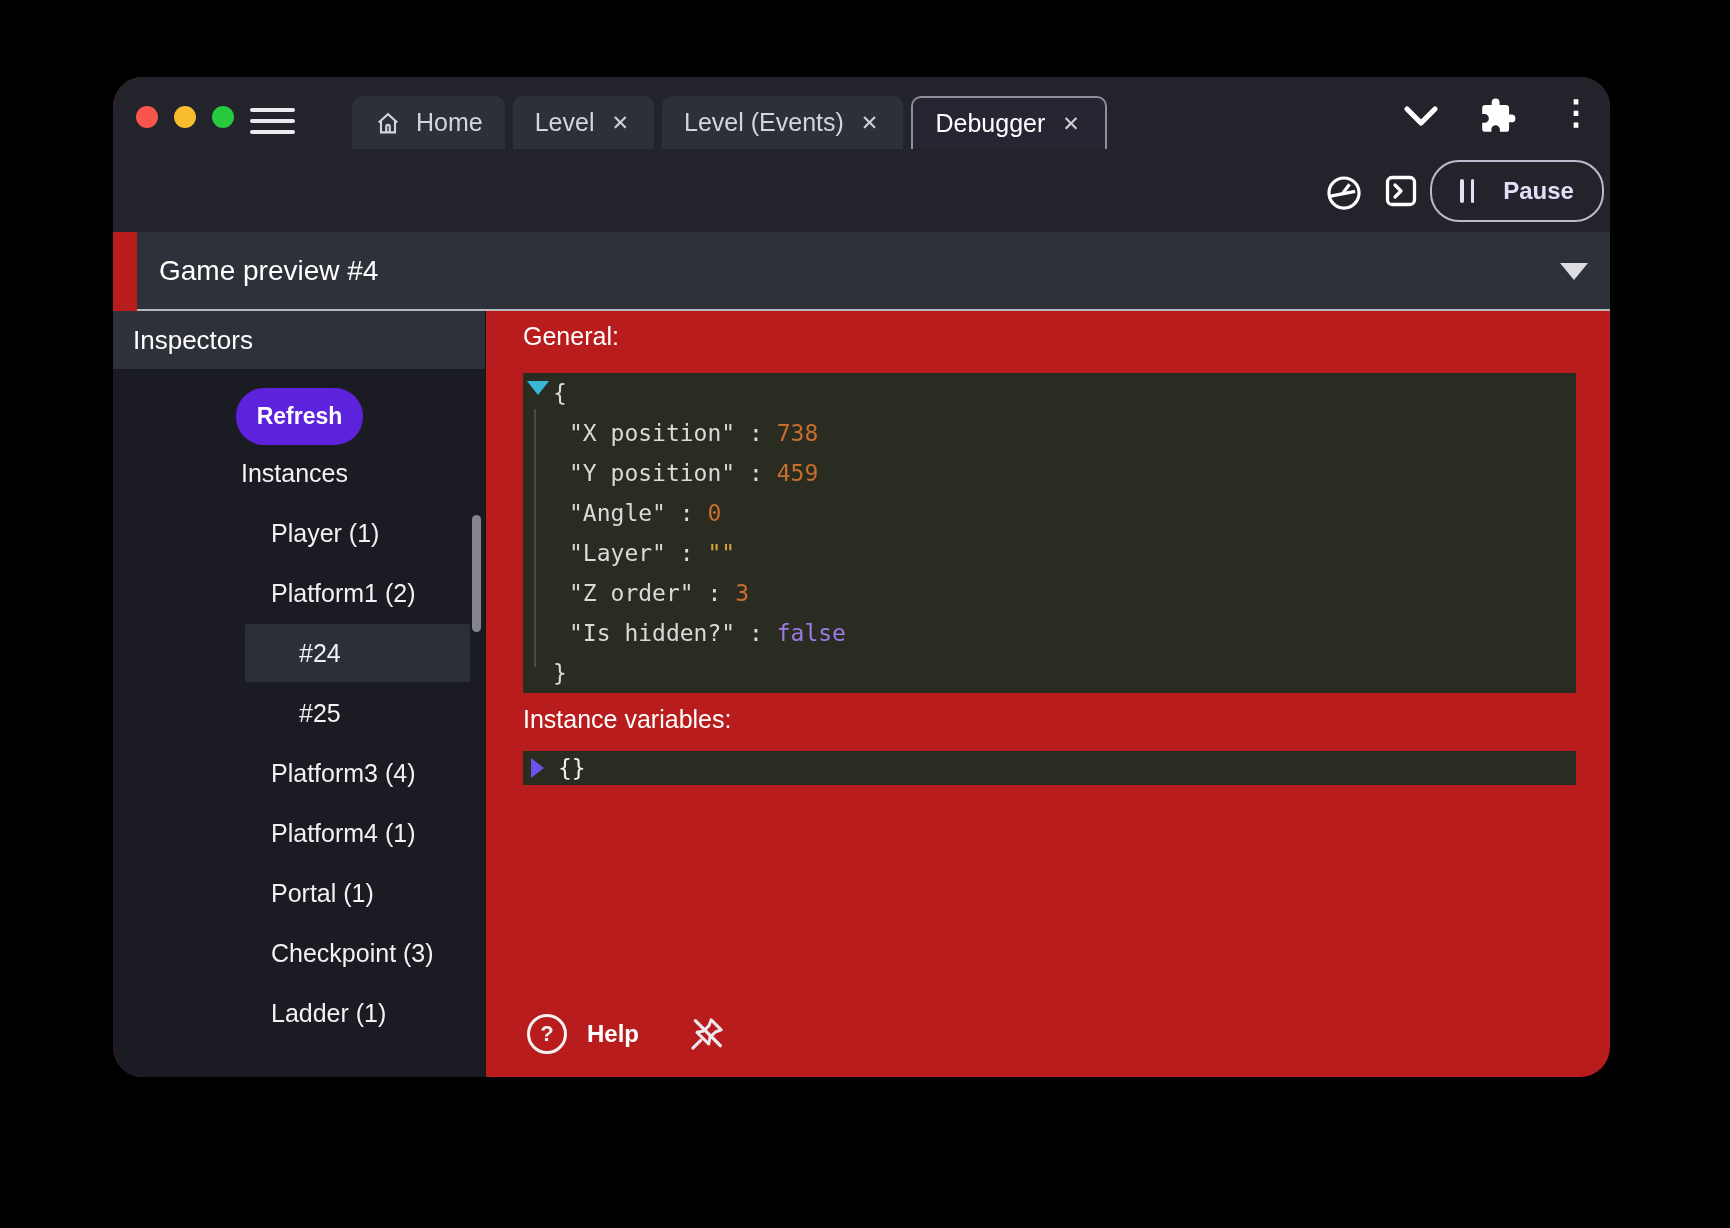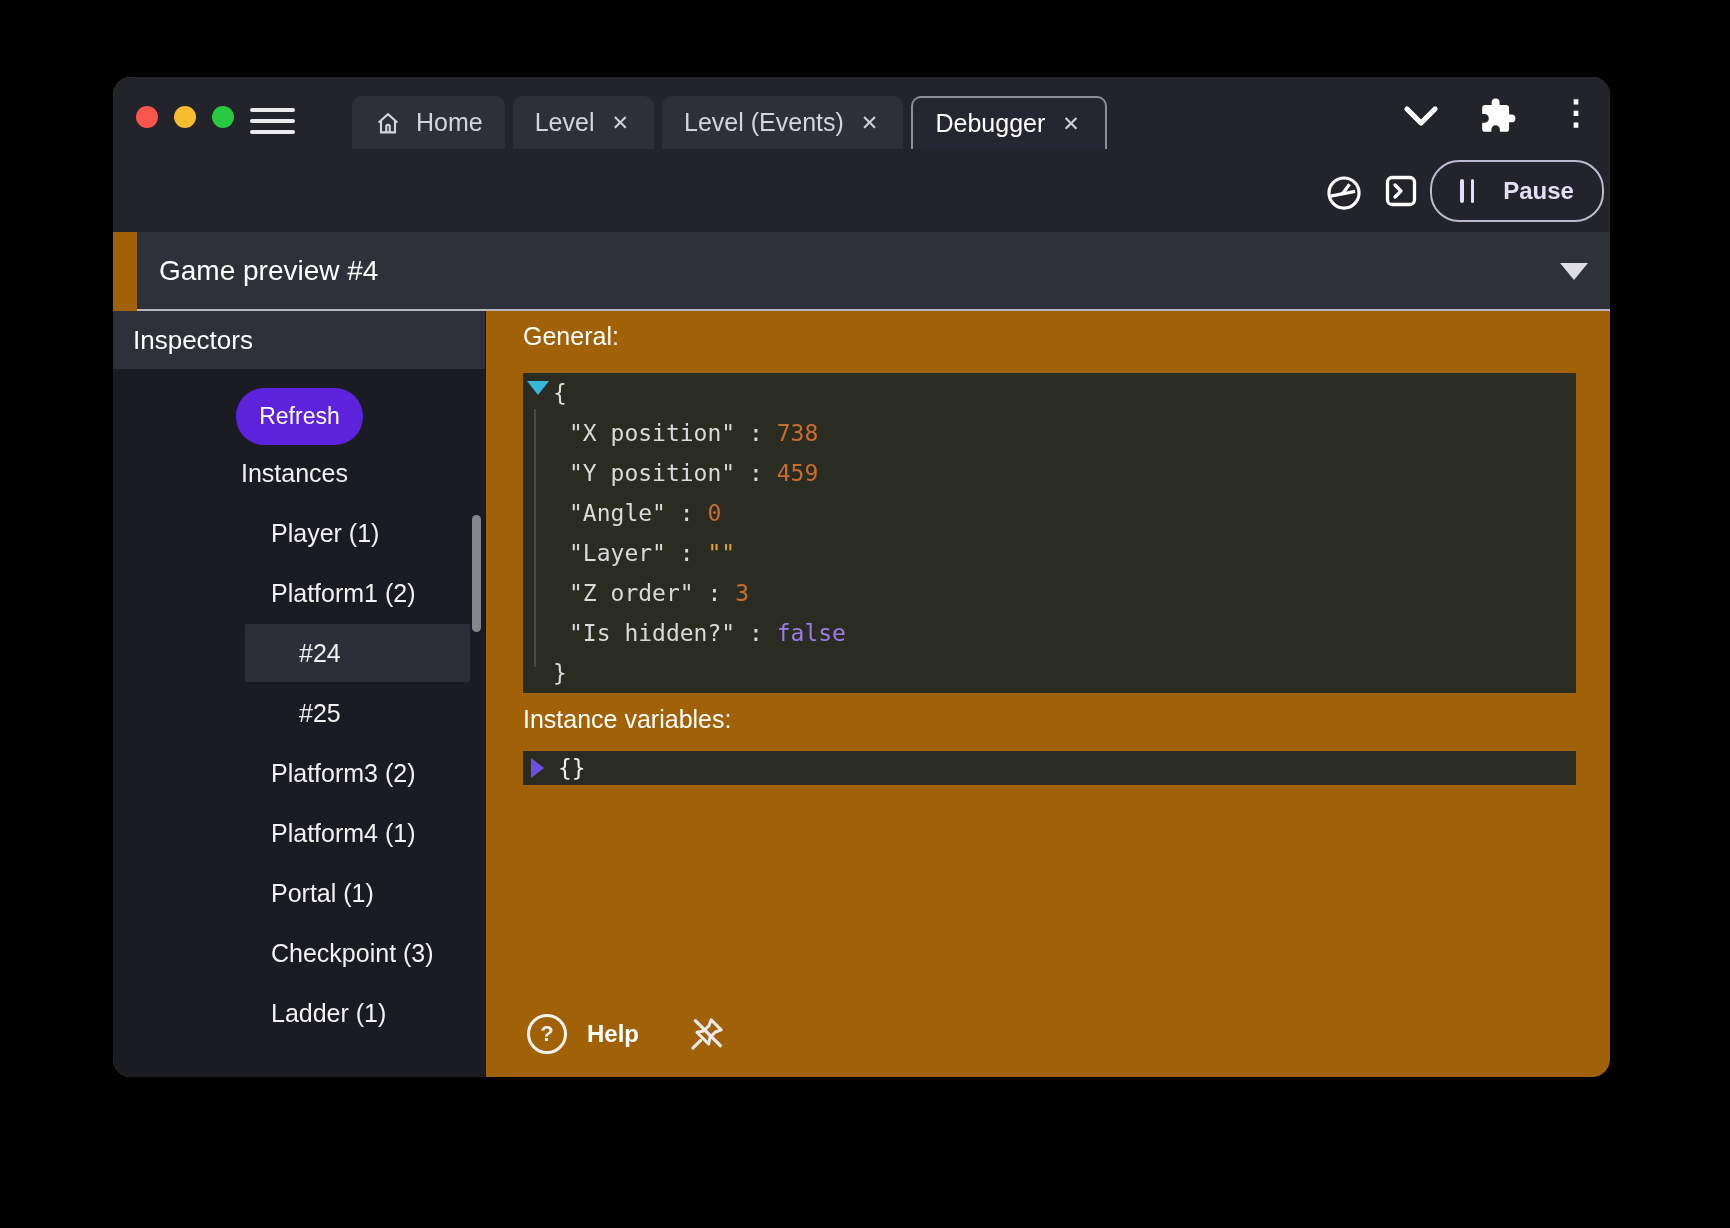--- a/index.html
+++ b/index.html
@@ -1,18 +1,18 @@
 <!DOCTYPE html>
 <html><head>
 <meta charset="utf-8">
 <style>
   html,body{margin:0;padding:0;background:#000;width:1730px;height:1228px;overflow:hidden;
     font-family:"Liberation Sans",sans-serif;-webkit-font-smoothing:antialiased;}
-  .window{position:absolute;left:113px;top:77px;width:1497px;height:1000px;background:#a16207;
-    border-radius:18px;overflow:hidden;}
+  .window{position:absolute;left:113px;top:77px;width:1497px;height:1000px;background:#b91c1c;
+    border-radius:30px;overflow:hidden;}
   
   .header{position:relative;height:155px;background:#22232b;}
   .tl{position:absolute;top:29px;width:22px;height:22px;border-radius:50%;}
   .tl.red{left:23px;background:#f8554d;} .tl.yel{left:61px;background:#f7bd2e;} .tl.grn{left:99px;background:#27c93f;}
   .hamburger{position:absolute;left:137px;top:31px;width:45px;height:26px;display:flex;flex-direction:column;justify-content:space-between;cursor:pointer;}
   .hamburger i{display:block;height:4px;border-radius:2px;background:#eceaef;}
   .tabs{position:absolute;left:239px;top:19px;height:53px;display:flex;gap:8px;align-items:stretch;}
   .tab{display:flex;align-items:center;gap:14px;padding:0 22px;background:#2e3039;border-radius:10px 10px 0 0;
     color:#d4d4da;font-size:25px;white-space:nowrap;cursor:pointer;}
   .tab.active{background:#252631;border:2px solid #8f8e99;border-bottom:none;color:#fff;font-weight:500;}
@@ -28,21 +28,21 @@
   
   .gamebar{position:relative;height:77px;background:#2f313a;border-bottom:2px solid #b7b6bd;display:flex;align-items:center;margin-left:24px;}
   .gamebar .title{color:#fff;font-size:28px;font-weight:500;padding-left:22px;}
   .gp-caret{position:absolute;right:22px;top:31px;width:0;height:0;border-left:14px solid transparent;
     border-right:14px solid transparent;border-top:17px solid #dddde3;cursor:pointer;}
   
   .bodyrow{display:flex;height:766px;gap:17px;}
   aside{position:relative;width:372px;background:#1b1c23;border-right:1px solid #14151b;flex:none;}
   .sb-head{height:58px;background:#2f313a;display:flex;align-items:center;color:#fff;font-size:26px;padding-left:20px;}
   .refresh{position:absolute;left:123px;top:77px;width:127px;height:57px;border:none;border-radius:28px;
-    background:#5c22dc;color:#fff;font-size:23px;font-weight:normal;cursor:pointer;}
+    background:#5c22dc;color:#fff;font-size:23px;font-weight:bold;cursor:pointer;}
   .tree{position:absolute;left:0;right:0;top:132px;}
   .trow{position:relative;height:60px;display:flex;align-items:center;color:#f2f2f2;font-size:25px;cursor:pointer;padding-left:28px;}
   .trow .hl{position:absolute;left:132px;right:15px;top:1px;bottom:1px;background:#2d2f38;border-radius:2px;}
   .trow span{position:relative;}
   .d0 span{padding-left:100px;} .d1 span{padding-left:130px;} .d2 span{padding-left:158px;}
   .sb-scroll{position:absolute;left:359px;top:204px;width:9px;height:117px;border-radius:5px;background:#85858c;cursor:pointer;}
   main{position:relative;flex:1;padding:12px 34px 0 20px;box-sizing:border-box;}
   .seclabel{color:#fff;font-size:25px;font-weight:500;line-height:26px;}
   .jsonbox{background:#2b2c21;font-family:"DejaVu Sans Mono",monospace;font-size:23px;line-height:40px;
     color:#dadada;position:relative;}
@@ -168,21 +168,21 @@
         </div>
 
         <div class="trow d2">
 
           <span>#25</span>
         </div>
 
 
         <div class="trow d1">
 
-          <span>Platform3 (2)</span>
+          <span>Platform3 (4)</span>
         </div>
 
         <div class="trow d1">
 
           <span>Platform4 (1)</span>
         </div>
 
         <div class="trow d1">
 
           <span>Portal (1)</span>

